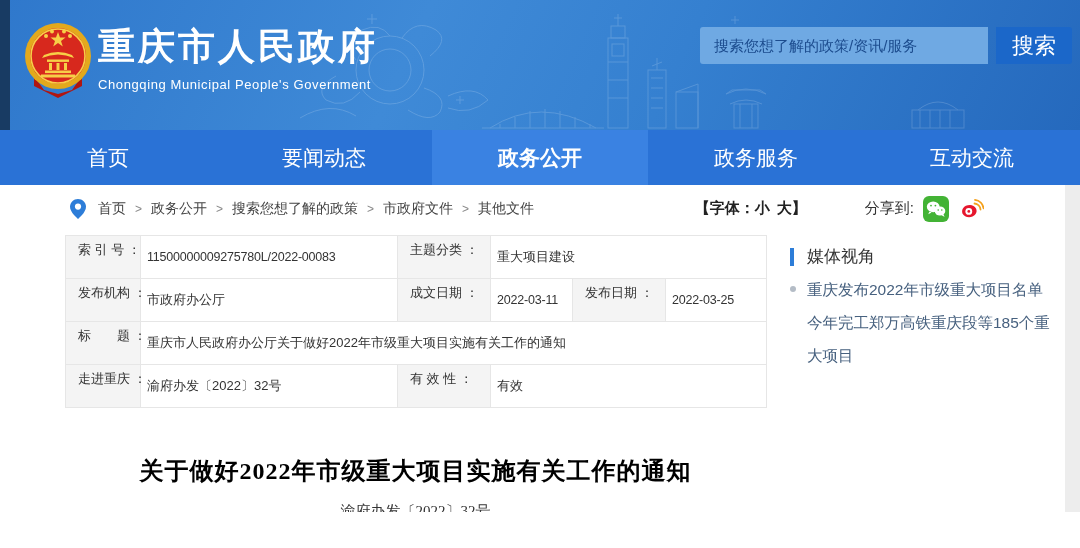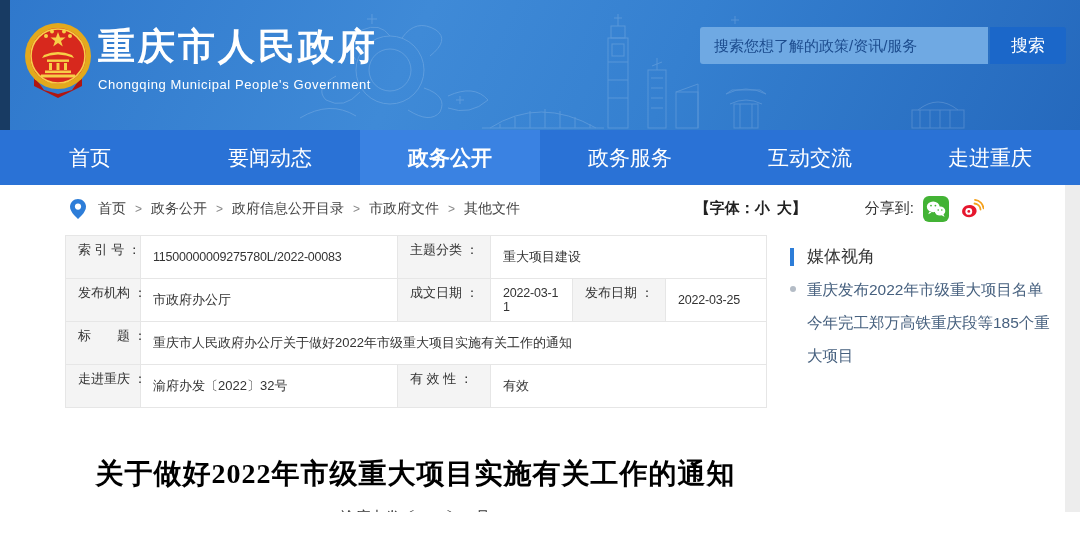--- a/index.html
+++ b/index.html
@@ -21,22 +21,22 @@
   .site-title { font-size:37px; font-weight:bold; letter-spacing:3px; line-height:1.1; }
   .site-subtitle { font-size:13px; margin-top:9px; letter-spacing:0.6px; }
   .search-box { position:absolute; left:700px; top:27px; display:flex; }
   .search-input {
     width:288px; height:37px; background:#6fa9e3; border:none; outline:none;
     border-radius:3px 0 0 3px; padding:0 14px; font-size:15px; color:#11407e;
     font-family:"Liberation Sans","DejaVu Sans",sans-serif;
   }
   .search-input::placeholder { color:#1c4c8e; opacity:1; }
   .search-btn {
-    width:76px; height:37px; margin-left:2px; border:none; cursor:pointer;
-    background:#1b67c9; color:#ffffff; font-size:17px; border-radius:0 3px 3px 0;
+    width:76px; height:37px; margin-left:8px; border:none; cursor:pointer;
+    background:#1b67c9; color:#ffffff; font-size:22px; border-radius:0 3px 3px 0;
     font-family:Liberation Sans, sans-serif;
   }
 
   
   .main-nav { display:flex; width:1080px; height:55px; background:#2a72d6; }
   .nav-item {
     flex:1; text-align:center; line-height:55px; color:#ffffff; font-size:21px;
     text-decoration:none; cursor:pointer;
   }
   .nav-item.active { background:#3a82e2; font-weight:bold; }
@@ -53,38 +53,38 @@
   .font-ctl a { color:#222; text-decoration:none; cursor:pointer; }
   .font-ctl a + a { margin-left:7px; }
   .share-group { display:flex; align-items:center; margin-left:58px; margin-right:96px; font-size:15px; color:#333; }
   .share-icon { margin-left:9px; display:flex; cursor:pointer; }
 
   
   .meta-table {
     position:absolute; left:65px; top:235px; width:701px;
     border-collapse:collapse; table-layout:fixed; font-size:13px; color:#333;
   }
-  .meta-table td { border:1px solid #e6e6e6; height:42px; padding:5px 12px; vertical-align:middle; background:#fff; word-break:break-all; }
+  .meta-table td { border:1px solid #e6e6e6; height:42px; padding:5px 6px; vertical-align:middle; background:#fff; word-break:break-all; }
   .meta-table td.lbl { background:#f4f4f4; white-space:nowrap; padding:5px 8px 19px 12px; }
   .meta-table td.num { font-size:12.5px; letter-spacing:-0.2px; }
 
   
   .sidebar { position:absolute; left:790px; top:245px; width:268px; }
   .sb-head { display:flex; align-items:center; }
   .sb-bar { width:4px; height:18px; background:#2d7dd8; margin-right:13px; }
   .sb-title { font-size:17px; color:#333; }
   .sb-item { position:relative; margin-top:5px; padding-left:17px; }
   .sb-bullet { position:absolute; left:0; top:13px; width:6px; height:6px; border-radius:50%; background:#b4bcc6; }
   .sb-link { font-size:15.5px; line-height:33px; color:#47617f; text-decoration:none; cursor:pointer; display:block; width:248px; }
 
   
   .doc-head { position:absolute; left:65px; top:441px; width:701px; text-align:center; color:#000;
     font-family:"Liberation Serif","DejaVu Serif",serif; }
   .doc-t1 { font-size:22px; font-weight:bold; }
-  .doc-t2 { font-size:28px; font-weight:bold; margin-top:14px; letter-spacing:1px; }
+  .doc-t2 { font-size:24px; font-weight:bold; margin-top:14px; letter-spacing:1px; }
   .doc-no { font-size:15px; color:#333; margin-top:15px; }
 
   .right-gutter { position:absolute; right:0; top:185px; width:15px; height:363px; background:#ededed; }
 </style>
 </head>
 <body>
 
 <div class="page">
 
   <header class="site-header">
@@ -166,36 +166,35 @@
       <button class="search-btn">搜索</button>
     </div>
   </header>
 
   <nav class="main-nav">
     <a class="nav-item">首页</a>
     <a class="nav-item">要闻动态</a>
     <a class="nav-item active">政务公开</a>
     <a class="nav-item">政务服务</a>
     <a class="nav-item">互动交流</a>
-    <a class="nav-item">走进重庆</a>
   </nav>
 
   <div class="toolbar-row">
     <div class="breadcrumb">
       <span class="pin-icon">
         <svg width="16" height="20" viewBox="0 0 16 20">
           <path d="M8 0C3.6 0 0 3.5 0 7.8 0 13.6 8 20 8 20s8-6.4 8-12.2C16 3.5 12.4 0 8 0z" fill="#2d7dd8"></path>
           <circle cx="8" cy="7.6" r="3.1" fill="#ffffff"></circle>
         </svg>
       </span>
       <a class="crumb">首页</a>
       <span class="crumb-sep">&gt;</span>
       <a class="crumb">政务公开</a>
       <span class="crumb-sep">&gt;</span>
-      <a class="crumb">政府信息公开目录</a>
+      <a class="crumb">搜索您想了解的政策</a>
       <span class="crumb-sep">&gt;</span>
       <a class="crumb">市政府文件</a>
       <span class="crumb-sep">&gt;</span>
       <a class="crumb">其他文件</a>
     </div>
 
     <div class="font-ctl"><span>【字体：</span><a>小</a><a>大</a><span>】</span></div>
 
     <div class="share-group">
       <span>分享到:</span>

